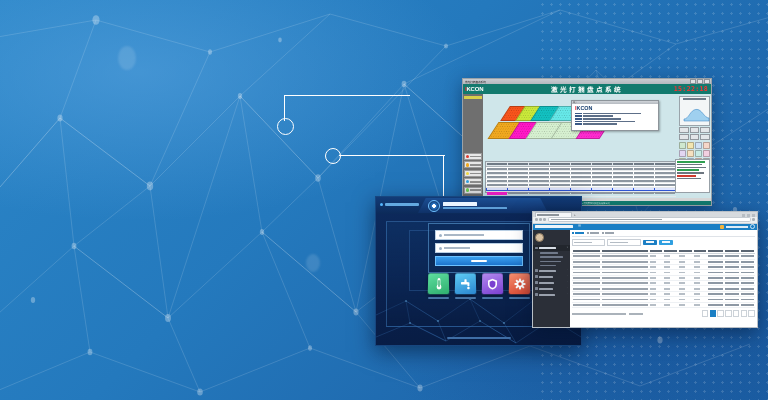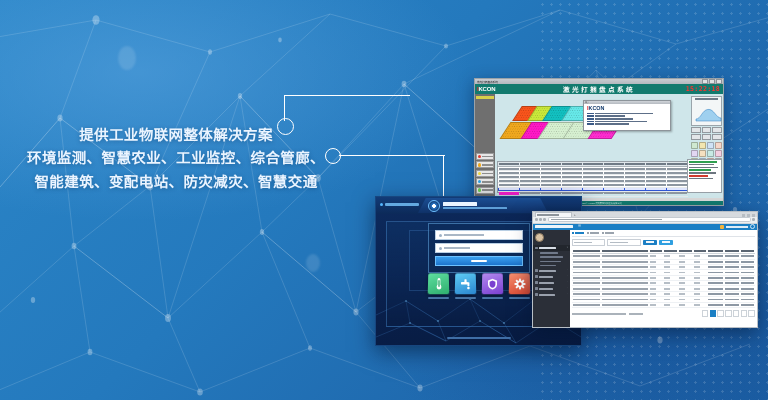--- a/index.html
+++ b/index.html
@@ -38,21 +38,21 @@
   }
   .subline div{white-space:nowrap;}
 
   
   .conn{position:absolute;}
   .conn .ring{position:absolute;border:1.6px solid #fff;border-radius:50%;}
   .conn .seg{position:absolute;background:#fff;}
 
   
   .kcon{
-    position:absolute;left:474px;top:78px;width:248px;height:126px;
+    position:absolute;left:462px;top:78px;width:248px;height:126px;
     background:#d9d9d9;border:1px solid #9aa2a8;
     box-shadow:0 5px 16px rgba(3,25,55,.45);
     font-size:2.4px;overflow:hidden;
   }
   .kcon-title{height:5px;background:linear-gradient(#c9ccd1,#b3b8be);display:flex;align-items:center;}
   .kcon-title .t{font-size:2.6px;color:#2a2a2a;padding-left:2px;flex:1;}
   .kcon-title .btns{display:flex;gap:1px;padding-right:1px;}
   .kcon-title .btns i{display:block;width:4px;height:3.4px;background:#dfe1e4;border:.4px solid #8d9399;}
   .kcon-band{height:10px;background:#127a6e;display:flex;align-items:center;position:relative;}
   .kcon-logo{
@@ -304,25 +304,20 @@
     <div class="seg" style="left:14px;top:10px;width:1.4px;height:26px;"></div>
     <div class="ring" style="left:7px;top:33px;width:15px;height:15px;"></div>
   </div>
   <div class="conn" style="left:322px;top:148px;width:150px;height:70px;">
     <div class="seg" style="left:17px;top:7px;width:106px;height:1.4px;"></div>
     <div class="seg" style="left:121px;top:7px;width:1.4px;height:44px;"></div>
     <div class="ring" style="left:3px;top:0px;width:14px;height:14px;"></div>
   </div>
 
   <div class="copy">
-    <div class="subline">
-      <div>提供工业物联网整体解决方案</div>
-      <div>环境监测、智慧农业、工业监控、综合管廊、</div>
-      <div>智能建筑、变配电站、防灾减灾、智慧交通</div>
-    </div>
   </div>
 
   <div class="kcon">
     <div class="kcon-title">
       <span class="t">激光打捆盘点系统</span>
       <span class="btns">
         <i></i>
         <i></i>
         <i></i>
       </span>

